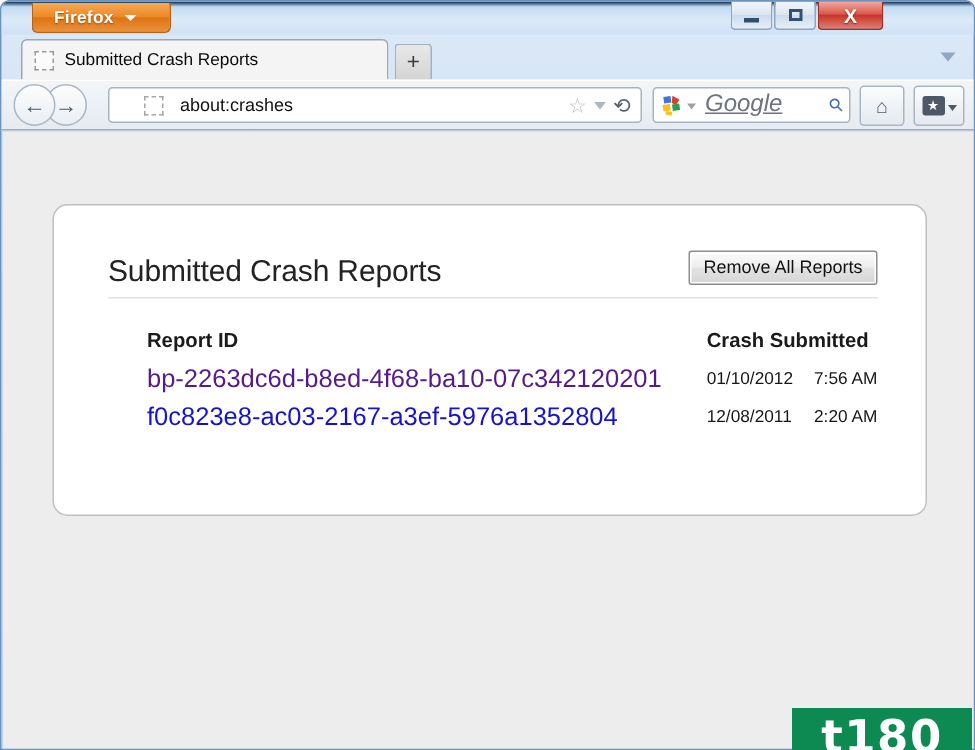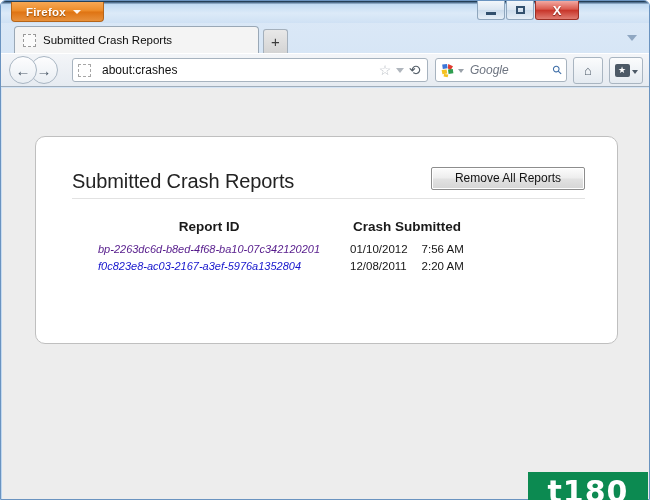--- a/index.html
+++ b/index.html
@@ -31,21 +31,21 @@
     position: absolute;
     left: 0; top: 0;
     width: 650px;
     height: 22px;
     background: linear-gradient(to bottom, #0e2638 0%, #49698a 6%, #c2dbf3 16%, #dceaf8 55%, #cfe1f4 100%);
   }
 
   
   #titlebar {
     position: absolute;
-    left: 2px; top: 0;
+    left: 12px; top: 0;
     width: 580px;
     height: 22px;
   }
   #firefox-button {
     position: absolute;
     left: 8px;
     top: 1px;
     height: 20px;
     padding: 0 22px 0 14px;
     box-sizing: border-box;
@@ -226,21 +226,21 @@
 
   #urlbar {
     flex: 1;
     height: 24px;
     margin-left: 14px;
     background: #ffffff;
     border: 1px solid #a7b3bf;
     border-radius: 3px;
     display: flex;
     align-items: center;
-    padding: 0 4px 0 5px;
+    padding: 0 4px 0 23px;
     box-sizing: border-box;
     min-width: 0;
   }
   .url-favicon {
     width: 13px; height: 13px;
     border: 1px dashed #a6a6a6;
     box-sizing: border-box;
     flex: none;
     background: #fefefe;
   }
@@ -301,25 +301,26 @@
     width: 0; height: 0;
     border-left: 3.5px solid transparent;
     border-right: 3.5px solid transparent;
     border-top: 4.5px solid #9aa1a9;
     margin: 2px 0 0 3px;
     flex: none;
   }
   #search-placeholder {
     flex: 1;
     margin-left: 6px;
-    font-size: 12px;
+    font-size: 16px;
     font-style: italic;
     color: #6d7480;
     white-space: nowrap;
     overflow: hidden;
+    text-decoration: underline;
   }
   #search-go {
     flex: none;
     font-size: 12px;
     color: #3f6fa8;
     line-height: 1;
     transform: rotate(-45deg);
   }
 
   .toolbtn {
@@ -391,57 +392,56 @@
     font-size: 20px;
     font-weight: normal;
     color: #232323;
     letter-spacing: -0.1px;
     line-height: 1.1;
   }
   #remove-all-button {
     font-family: "Liberation Sans", sans-serif;
     font-size: 12px;
     color: #121212;
-    padding: 3px 23px 4px;
+    padding: 3px 9px 4px;
     background: linear-gradient(to bottom, #fcfcfc 0%, #ededed 48%, #e2e2e2 52%, #d5d5d5 100%);
     border: 1px solid #8d8d8d;
     border-radius: 2px;
     box-shadow: inset 0 0 0 1px #ffffff;
     margin-bottom: 2px;
     white-space: nowrap;
   }
 
   #reports-table {
     position: absolute;
     left: 62px;
     top: 82px;
     right: 32px;
     border-collapse: collapse;
   }
   #reports-table th {
-    text-align: center;
+    text-align: left;
     font-size: 13.5px;
     font-weight: bold;
     color: #1a1a1a;
     padding: 0 0 7px 0;
   }
   #reports-table th.col-date { padding-left: 30px; }
   #reports-table td {
     font-size: 11.5px;
     color: #161616;
     padding: 2px 0 3px 0;
     white-space: nowrap;
   }
   #reports-table td.cell-date { padding-left: 30px; }
   #reports-table td.cell-time { padding-left: 14px; }
   .report-link {
     color: #551a8b;
     text-decoration: none;
-    font-size: 11px;
-    font-style: italic;
+    font-size: 17px;
   }
   .report-link.unvisited { color: #1414cd; }
 
   
   #watermark {
     position: absolute;
     left: 528px;
     top: 459px;
     width: 120px;
     height: 40px;

